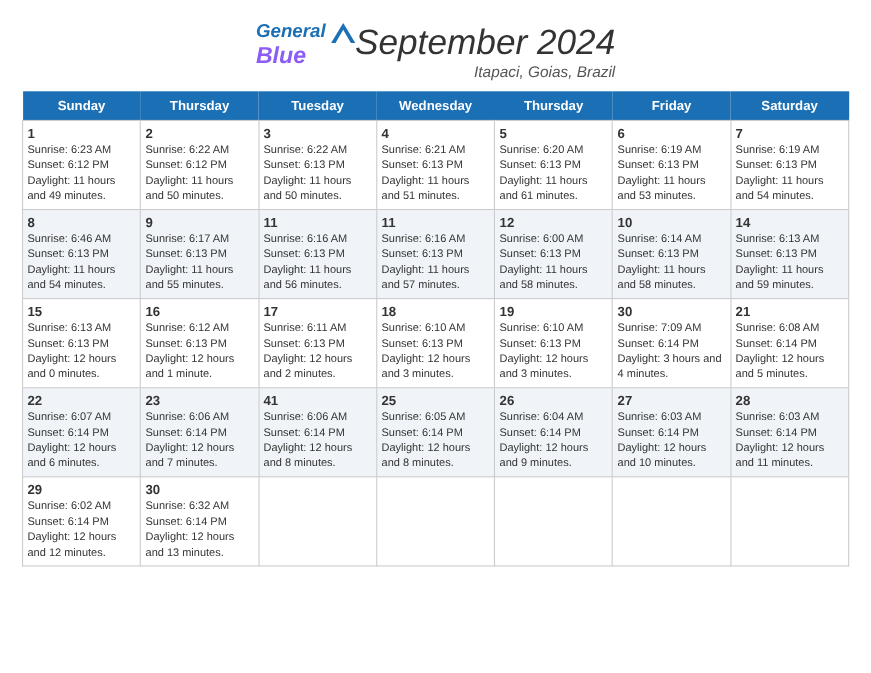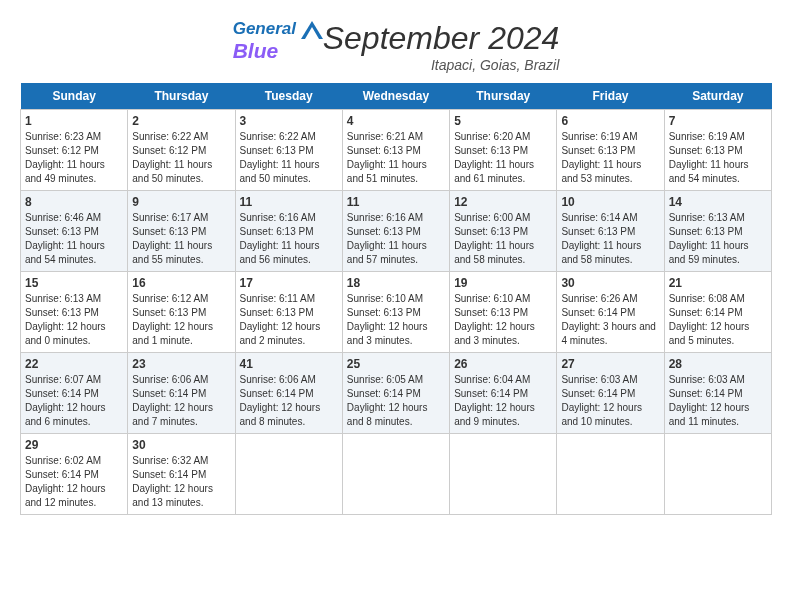--- a/index.html
+++ b/index.html
@@ -262,21 +262,21 @@
         <span class="day-num">19</span>
         <div class="day-info">
           <span>Sunrise: 6:10 AM</span><br>
           <span>Sunset: 6:13 PM</span><br>
           <span>Daylight: 12 hours and 3 minutes.</span>
         </div>
       </td>
         <td>
         <span class="day-num">30</span>
         <div class="day-info">
-          <span>Sunrise: 6:26 AM</span><br>
+          <span>Sunrise: 7:09 AM</span><br>
           <span>Sunset: 6:14 PM</span><br>
           <span>Daylight: 3 hours and 4 minutes.</span>
         </div>
       </td>
         <td>
         <span class="day-num">21</span>
         <div class="day-info">
           <span>Sunrise: 6:08 AM</span><br>
           <span>Sunset: 6:14 PM</span><br>
           <span>Daylight: 12 hours and 5 minutes.</span>

